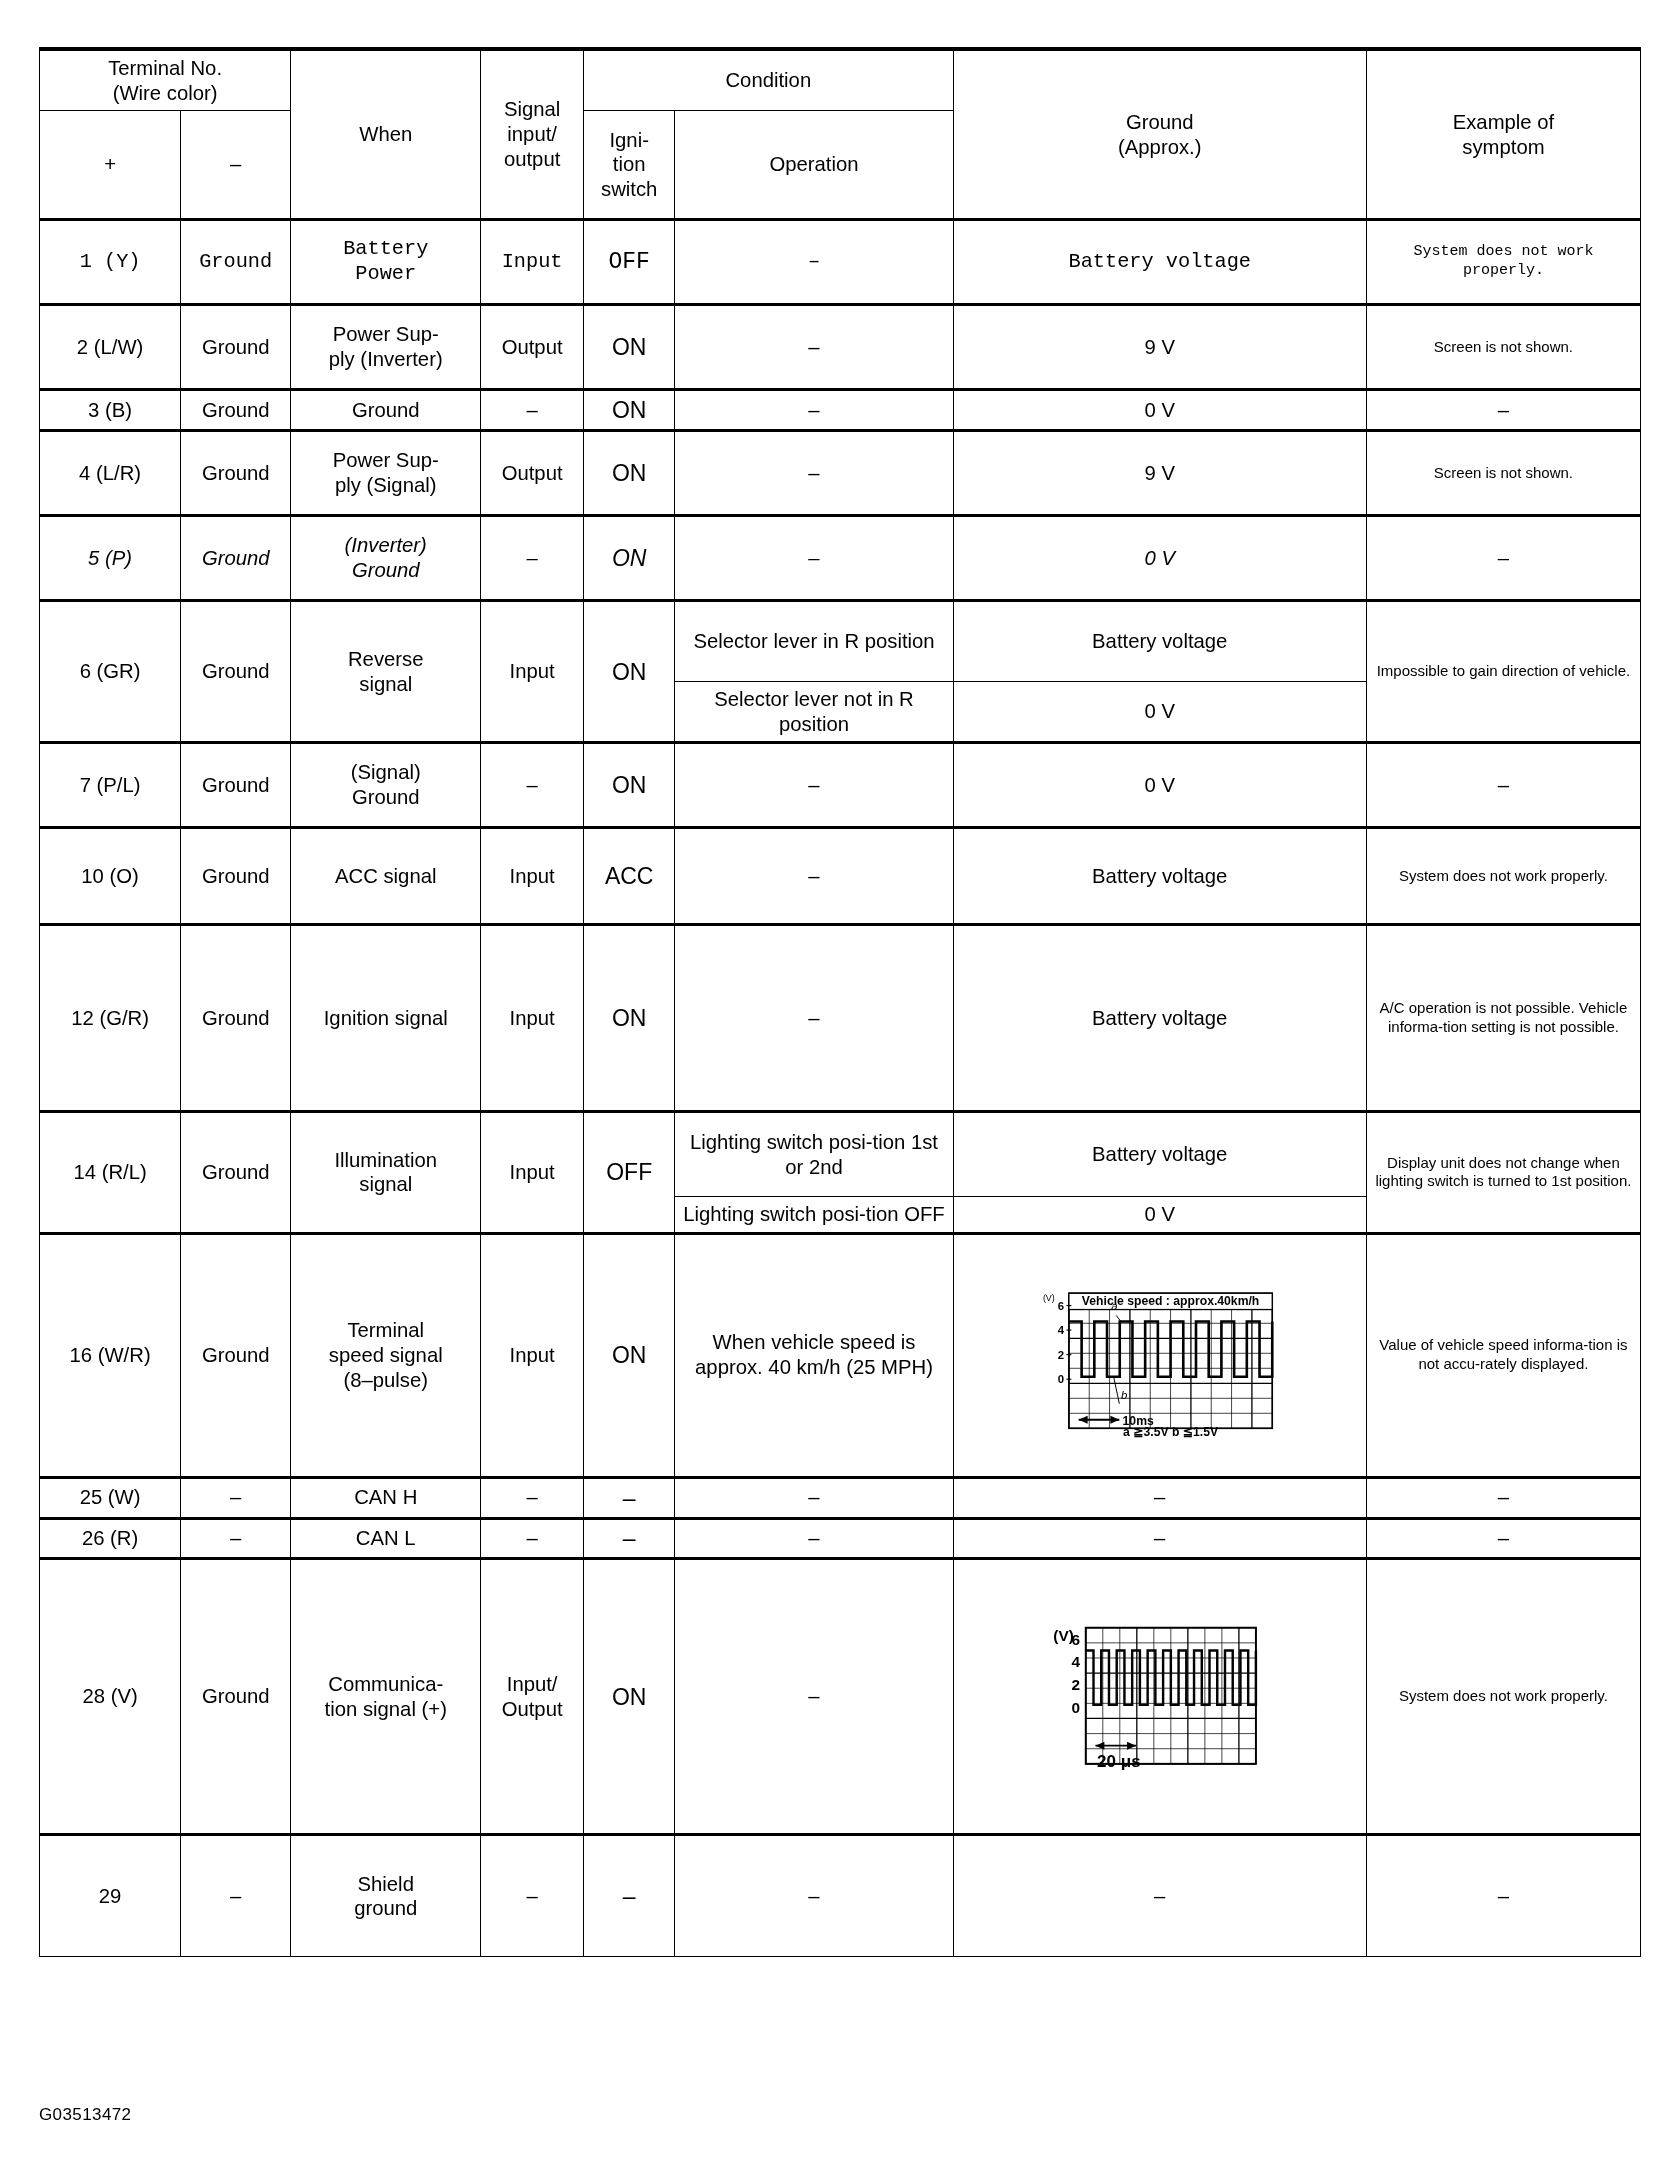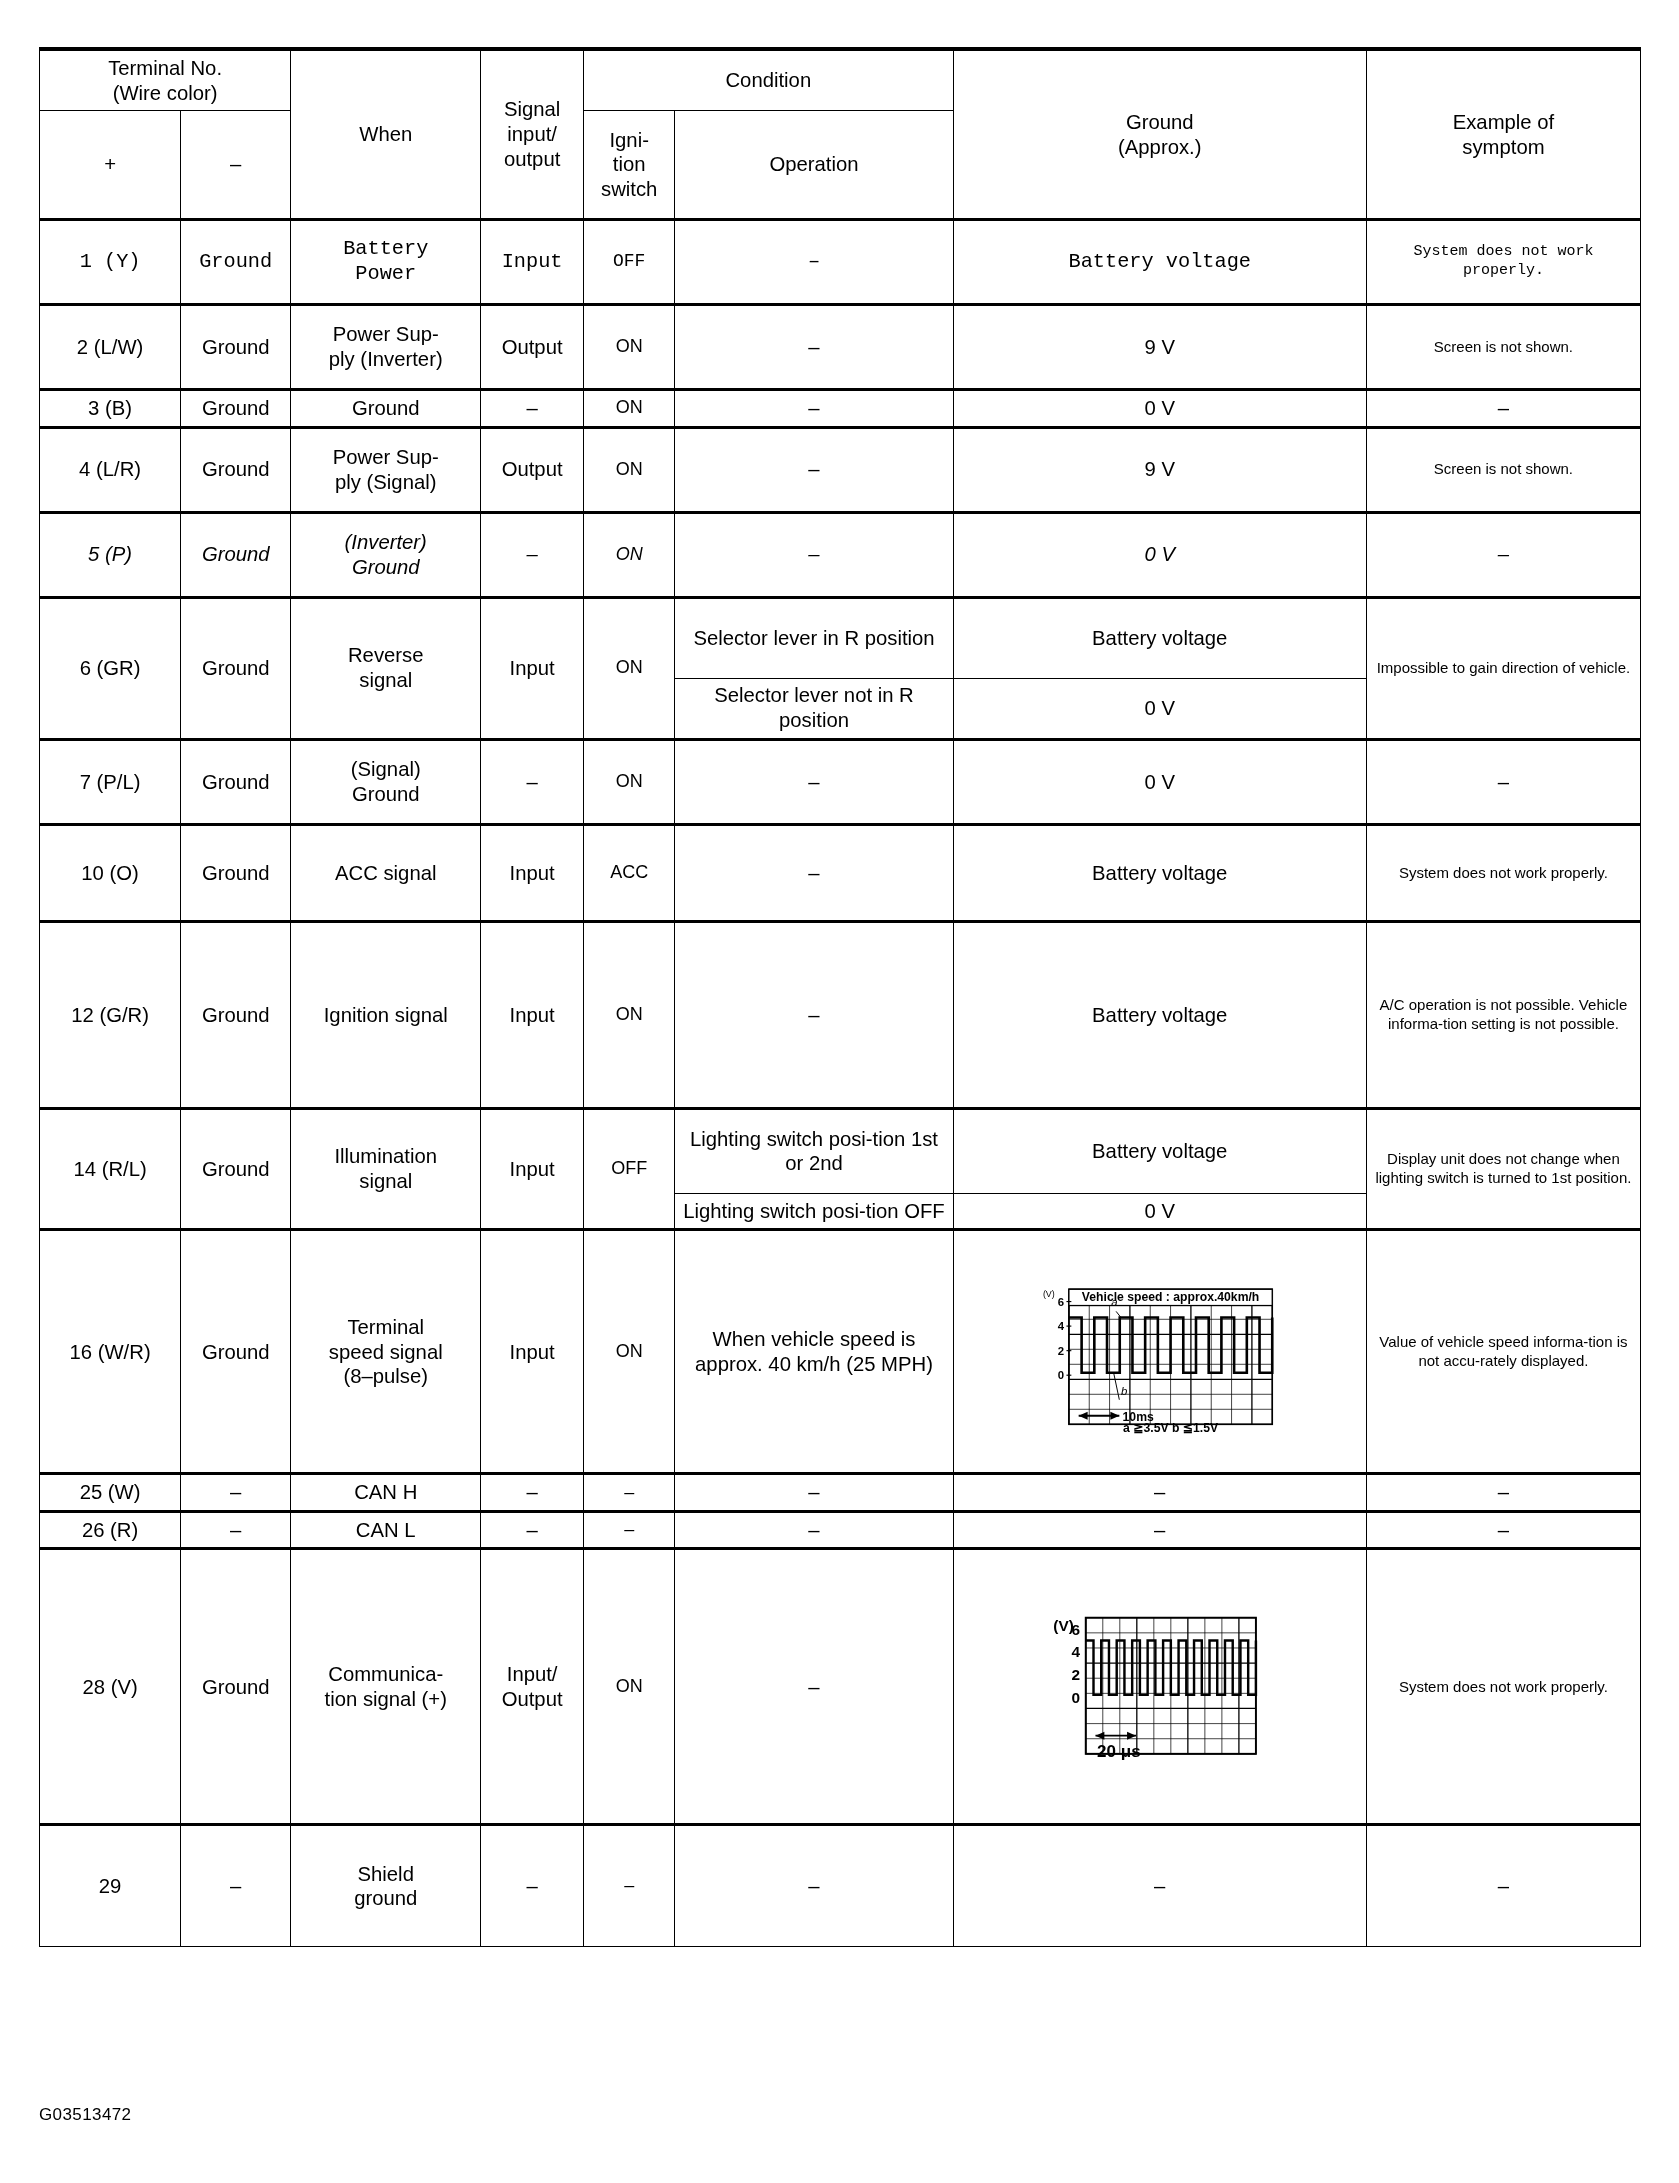--- a/index.html
+++ b/index.html
@@ -34,21 +34,21 @@
   .c-plus{width:136px;}
   .c-minus{width:106px;}
   .c-item{width:183px;}
   .c-io{width:99px;}
   .c-ign{width:88px;}
   .c-op{width:268px;}
   .c-volt{width:398px;}
   .c-symp{width:264px;}
 
   td.sym{font-size:15px;text-align:left;padding-left:11.4px;line-height:1.25;}
-  td.ign{font-size:18px;}
+  td.ign{font-size:23px;}
   th.hdr{font-size:20.3px;}
 
   
   .scope-wrap{display:flex;align-items:flex-start;justify-content:center;}
 
   
   .doc-id{
     position:absolute;
     left:39px;
     top:2105px;

